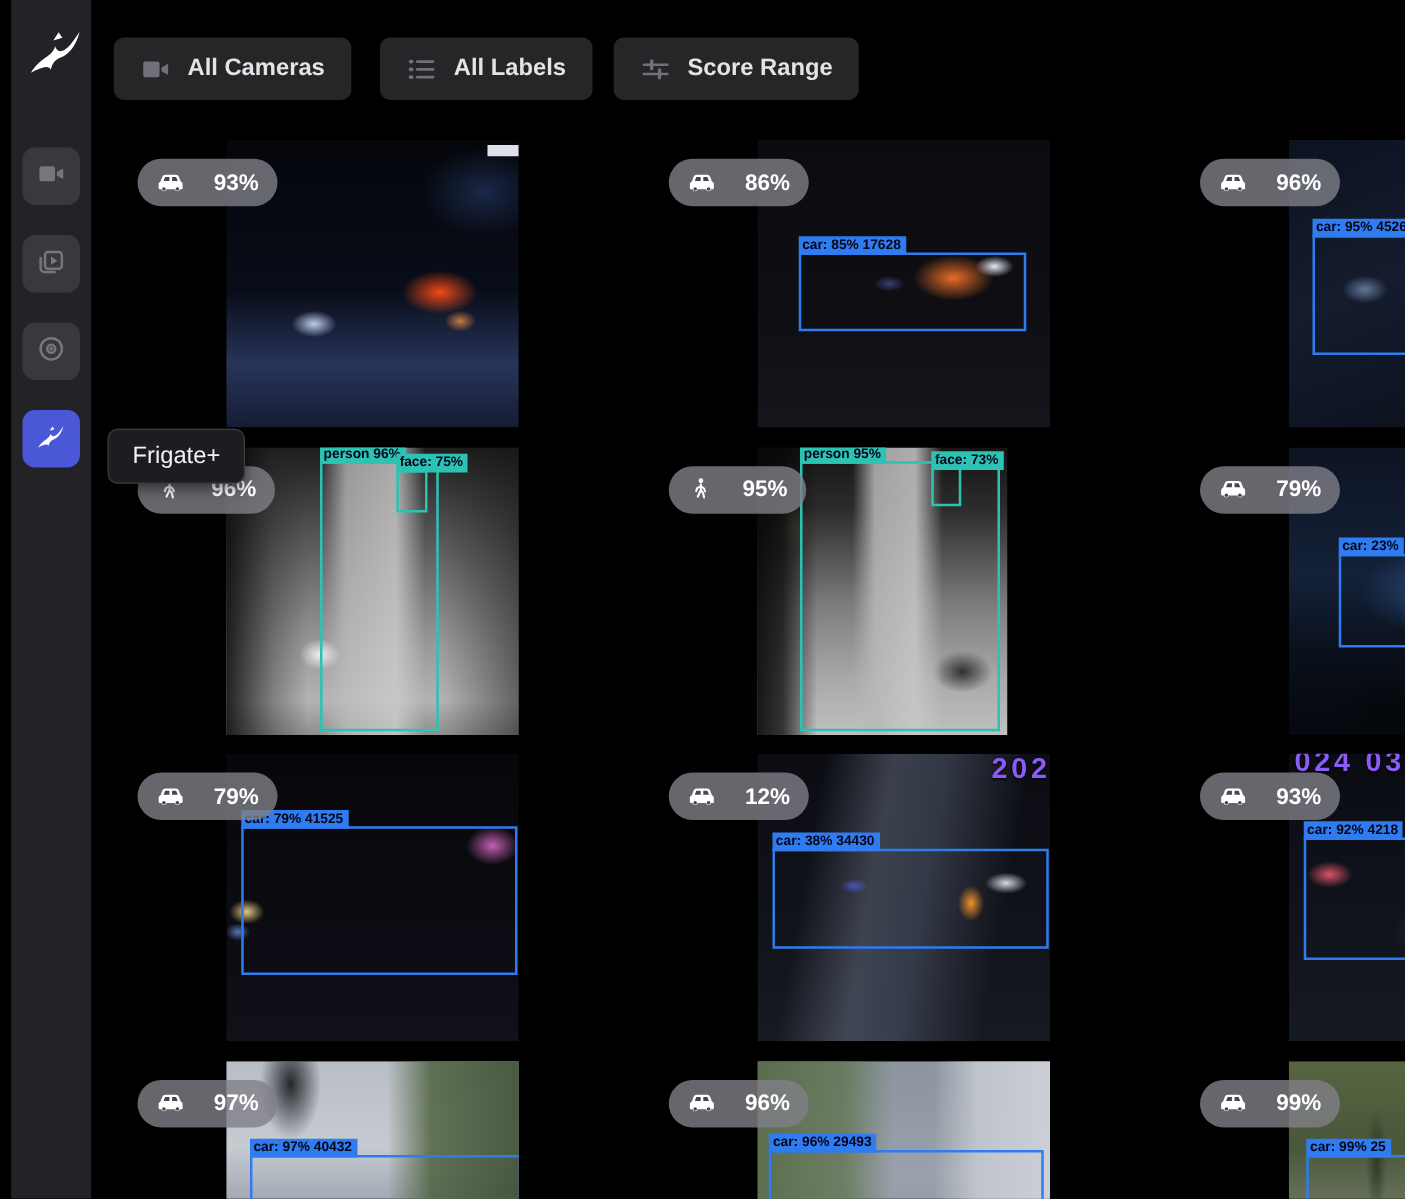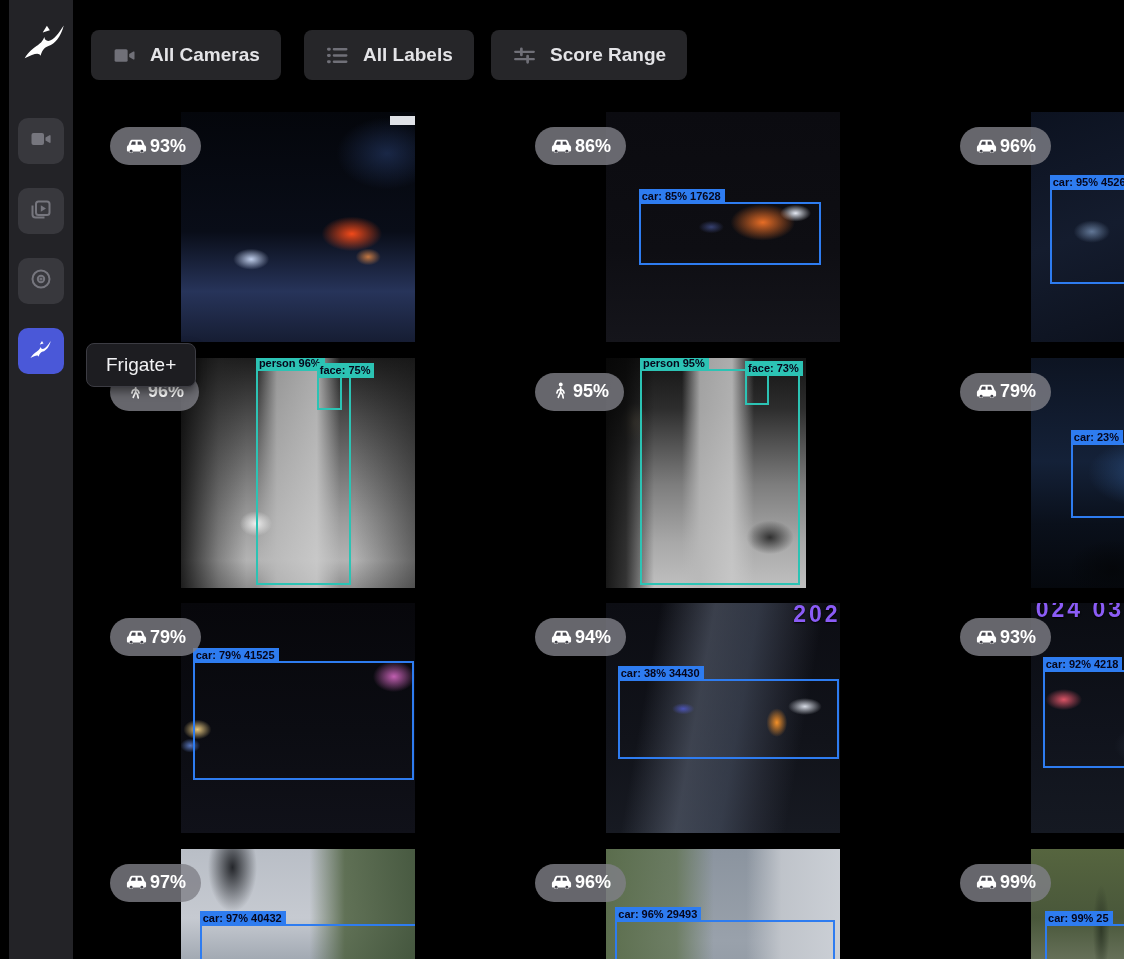--- a/index.html
+++ b/index.html
@@ -28,21 +28,21 @@
   
   .tooltip{position:absolute;left:86px;top:343px;z-index:60;background:#1d1d21;
     border:1px solid #3c3c43;border-radius:8px;padding:10px 19px;color:#f2f2f4;
     font-size:19px;font-weight:500;box-shadow:0 4px 10px rgba(0,0,0,.5)}
   
   .grid{position:absolute;left:100px;top:96px;width:1275px;display:grid;
     grid-template-columns:repeat(3,425px);grid-auto-rows:245.5px;z-index:10}
   .cell{position:relative}
   .snap{position:absolute;left:81px;top:16px;width:234px;height:230px;overflow:hidden;cursor:pointer}
   .bg{position:absolute;inset:0}
-  .badge{position:absolute;left:10px;top:31px;z-index:6;display:flex;align-items:center;gap:2px;
+  .badge{position:absolute;left:10px;top:31px;z-index:6;display:flex;align-items:center;gap:23px;
     height:38px;padding:0 15px;border-radius:19px;background:rgba(128,128,135,.8);
     color:#fff;font-size:18px;font-weight:600}
   .badge .bi{display:flex}
   .box{position:absolute;border:2px solid;z-index:3}
   .box-label{position:absolute;bottom:100%;left:-2px;font-size:11px;font-weight:700;
     color:#06061a;padding:1px 4px 1px 3px;white-space:nowrap;line-height:13px}
   .blue{border-color:#2e7cf0}.blue .box-label{background:#2e7cf0}
   .teal{border-color:#2cc3b4}.teal .box-label{background:#2cc3b4}
   .ts{position:absolute;z-index:4;color:#8b5cf6;font-weight:700;font-size:23px;
     letter-spacing:3px;text-shadow:0 1px 2px #000;white-space:nowrap}
@@ -326,21 +326,21 @@
       </div>
       <div class="badge">
         <span class="bi">
           <svg viewBox="0 0 24 24" width="23" height="23">
             <path fill="#fff" d="M3.6 10.6l1.5-3.9C5.5 5.6 6.6 5 7.7 5h8.6c1.1 0 2.2.6 2.6 1.7l1.5 3.9c.9.3 1.6 1.2 1.6 2.2v3.4c0 .5-.4.9-.9.9h-1.3a2.2 2.2 0 0 1-4.3 0H8.5a2.2 2.2 0 0 1-4.3 0H2.9a.9.9 0 0 1-.9-.9v-3.4c0-1 .7-1.9 1.6-2.2z"></path>
             <path fill="rgba(60,60,68,.95)" d="M7.4 6.8h3.6v3.4H6.1zM13.2 6.8h3.4l1.3 3.4h-4.7z"></path>
             <circle cx="6.4" cy="16.9" r="1.5" fill="rgba(60,60,68,.95)"></circle>
             <circle cx="17.6" cy="16.9" r="1.5" fill="rgba(60,60,68,.95)"></circle>
           </svg>
         </span>
-        <span>94%</span>
+        <span>12%</span>
       </div>
     </div>
     <div class="cell">
       <div class="snap">
         <div class="bg c9"></div>
         <div class="ts" style="left: 2%; top: -3%;">024 03 0</div>
         <div class="box blue" style="left: 5%; top: 29%; width: 100%; height: 41%;">
           <div class="box-label">car: 92% 4218</div>
         </div>
       </div>

